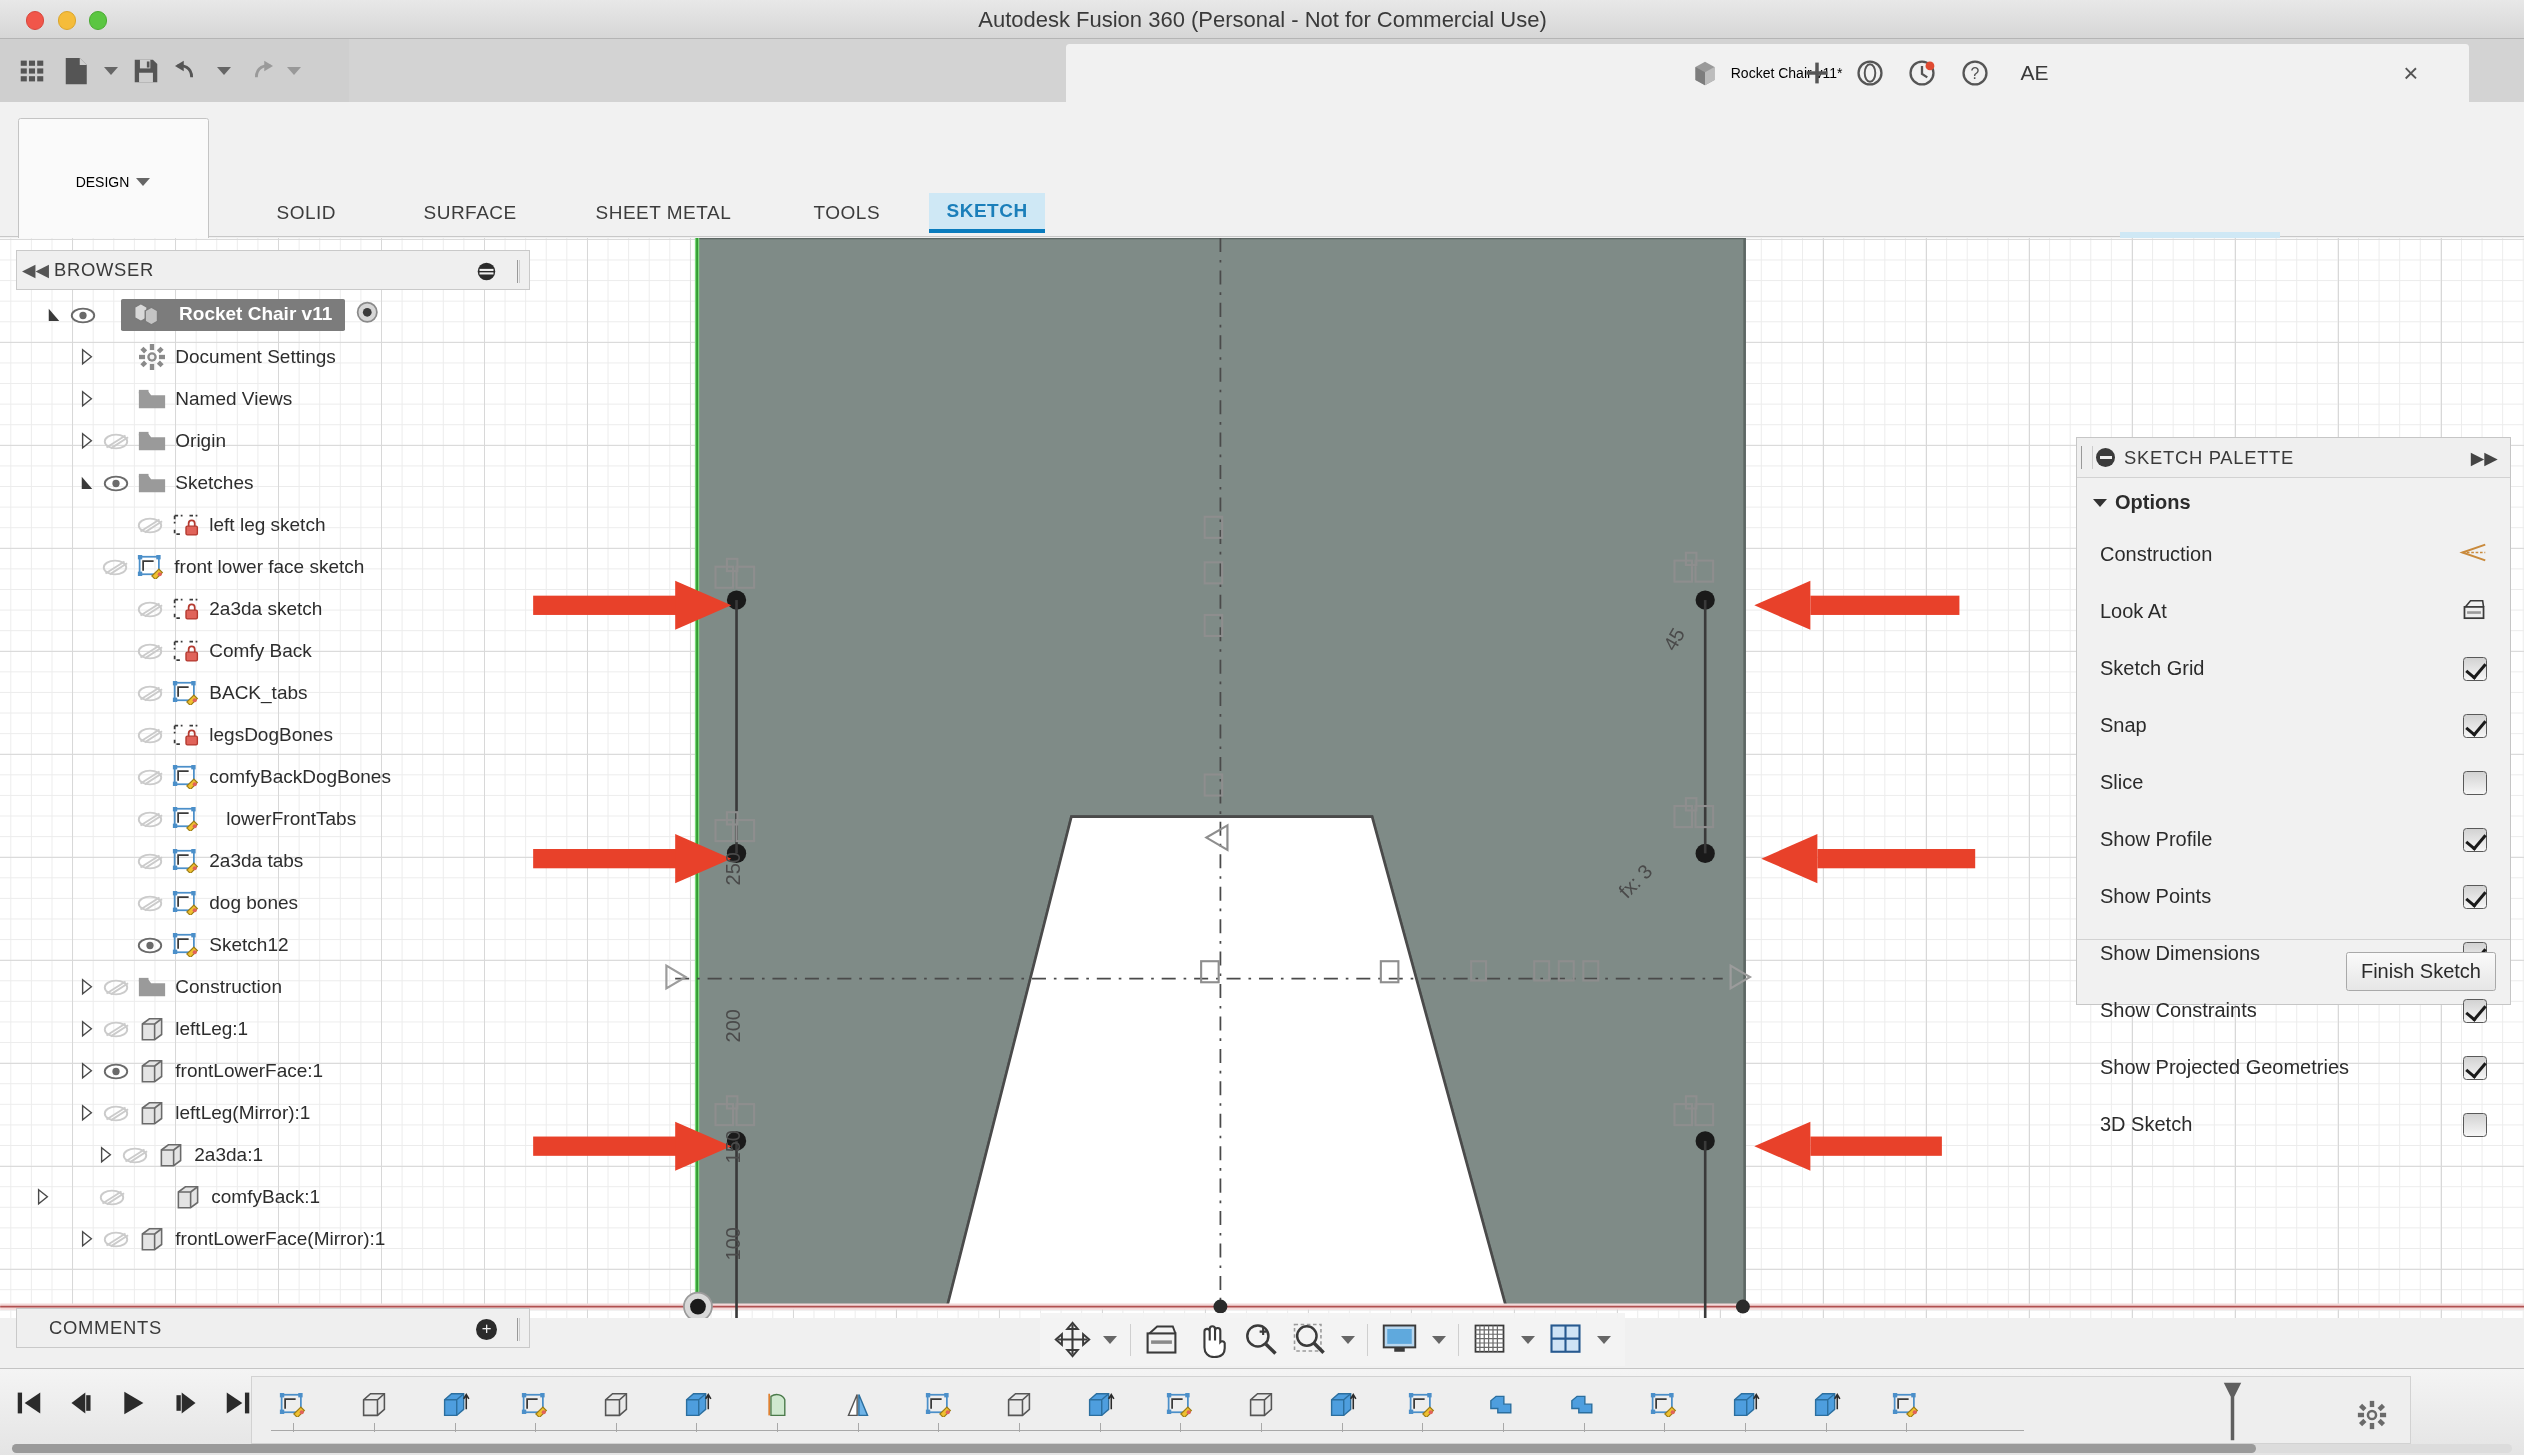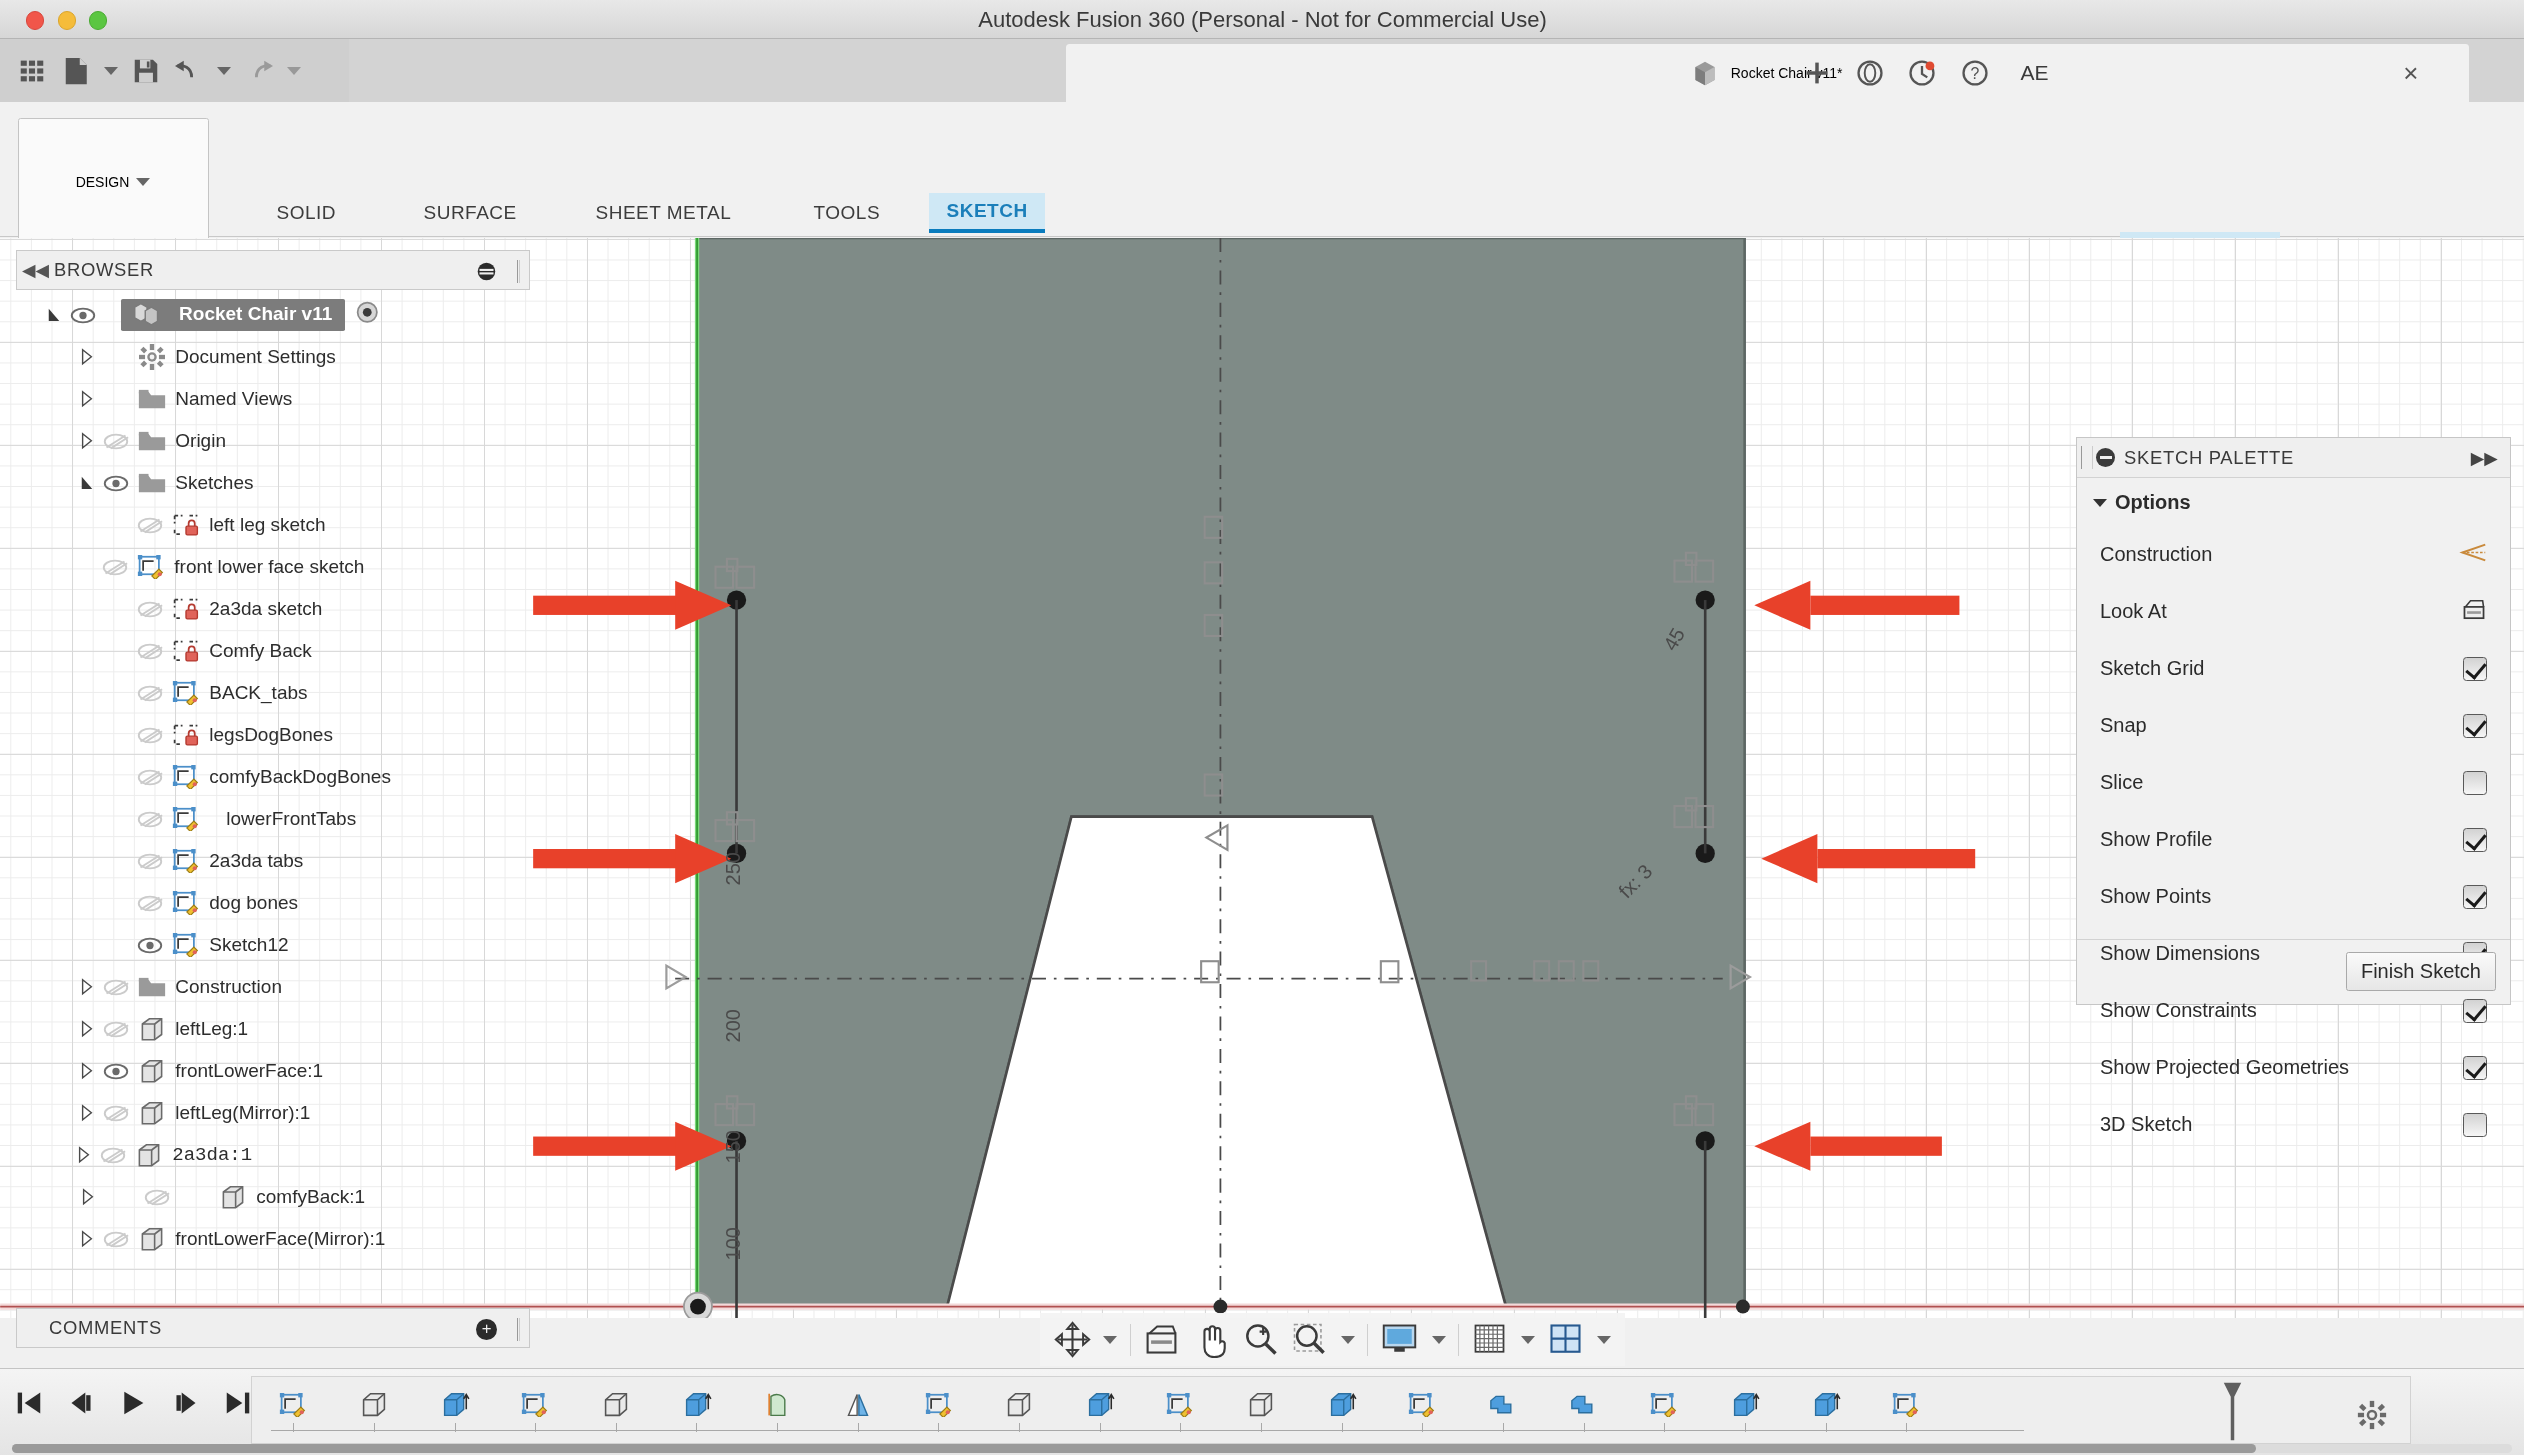--- a/index.html
+++ b/index.html
@@ -1210,21 +1210,21 @@
           <span class="ticon">
             <svg width="28" height="24.5" viewBox="0 0 32 28">
               <path d="M5 8 L13 2 L27 2 L27 20 L19 26 L5 26 Z" fill="#e4e4e4" stroke="#6a6a6a" stroke-width="1.8"></path>
               <path d="M5 8 L19 8 L19 26" fill="none" stroke="#6a6a6a" stroke-width="1.8"></path>
               <path d="M19 8 L27 2" fill="none" stroke="#6a6a6a" stroke-width="1.8"></path>
             </svg>
           </span>
           <span class="tlabel">leftLeg(Mirror):1</span>
         </span>
       </div>
-      <div class="tnode" style="padding-left: 72px; font-family: Liberation Mono, monospace;">
+      <div class="tnode" style="padding-left: 94px;">
         <span class="tarrow">
           <svg width="16" height="17.5" viewBox="0 0 18 20">
             <path d="M4 2 L14 10 L4 18 Z" fill="#fff" stroke="#4a4a4a" stroke-width="1.6"></path>
           </svg>
         </span>
         <span class="teye">
           <svg width="26" height="19" viewBox="0 0 30 22">
             <ellipse cx="15" cy="11" rx="13" ry="8" fill="none" stroke="#cbcbcb" stroke-width="2.2"></ellipse>
             <path d="M4 18 L26 4 M9 19 L29 6" stroke="#cbcbcb" stroke-width="2.2"></path>
           </svg>
@@ -1233,21 +1233,21 @@
           <span class="ticon">
             <svg width="28" height="24.5" viewBox="0 0 32 28">
               <path d="M5 8 L13 2 L27 2 L27 20 L19 26 L5 26 Z" fill="#e4e4e4" stroke="#6a6a6a" stroke-width="1.8"></path>
               <path d="M5 8 L19 8 L19 26" fill="none" stroke="#6a6a6a" stroke-width="1.8"></path>
               <path d="M19 8 L27 2" fill="none" stroke="#6a6a6a" stroke-width="1.8"></path>
             </svg>
           </span>
           <span class="tlabel">2a3da:1</span>
         </span>
       </div>
-      <div class="tnode" style="padding-left: 76px; gap: 40px;">
+      <div class="tnode" style="padding-left: 31px; gap: 40px;">
         <span class="tarrow">
           <svg width="16" height="17.5" viewBox="0 0 18 20">
             <path d="M4 2 L14 10 L4 18 Z" fill="#fff" stroke="#4a4a4a" stroke-width="1.6"></path>
           </svg>
         </span>
         <span class="teye">
           <svg width="26" height="19" viewBox="0 0 30 22">
             <ellipse cx="15" cy="11" rx="13" ry="8" fill="none" stroke="#cbcbcb" stroke-width="2.2"></ellipse>
             <path d="M4 18 L26 4 M9 19 L29 6" stroke="#cbcbcb" stroke-width="2.2"></path>
           </svg>

